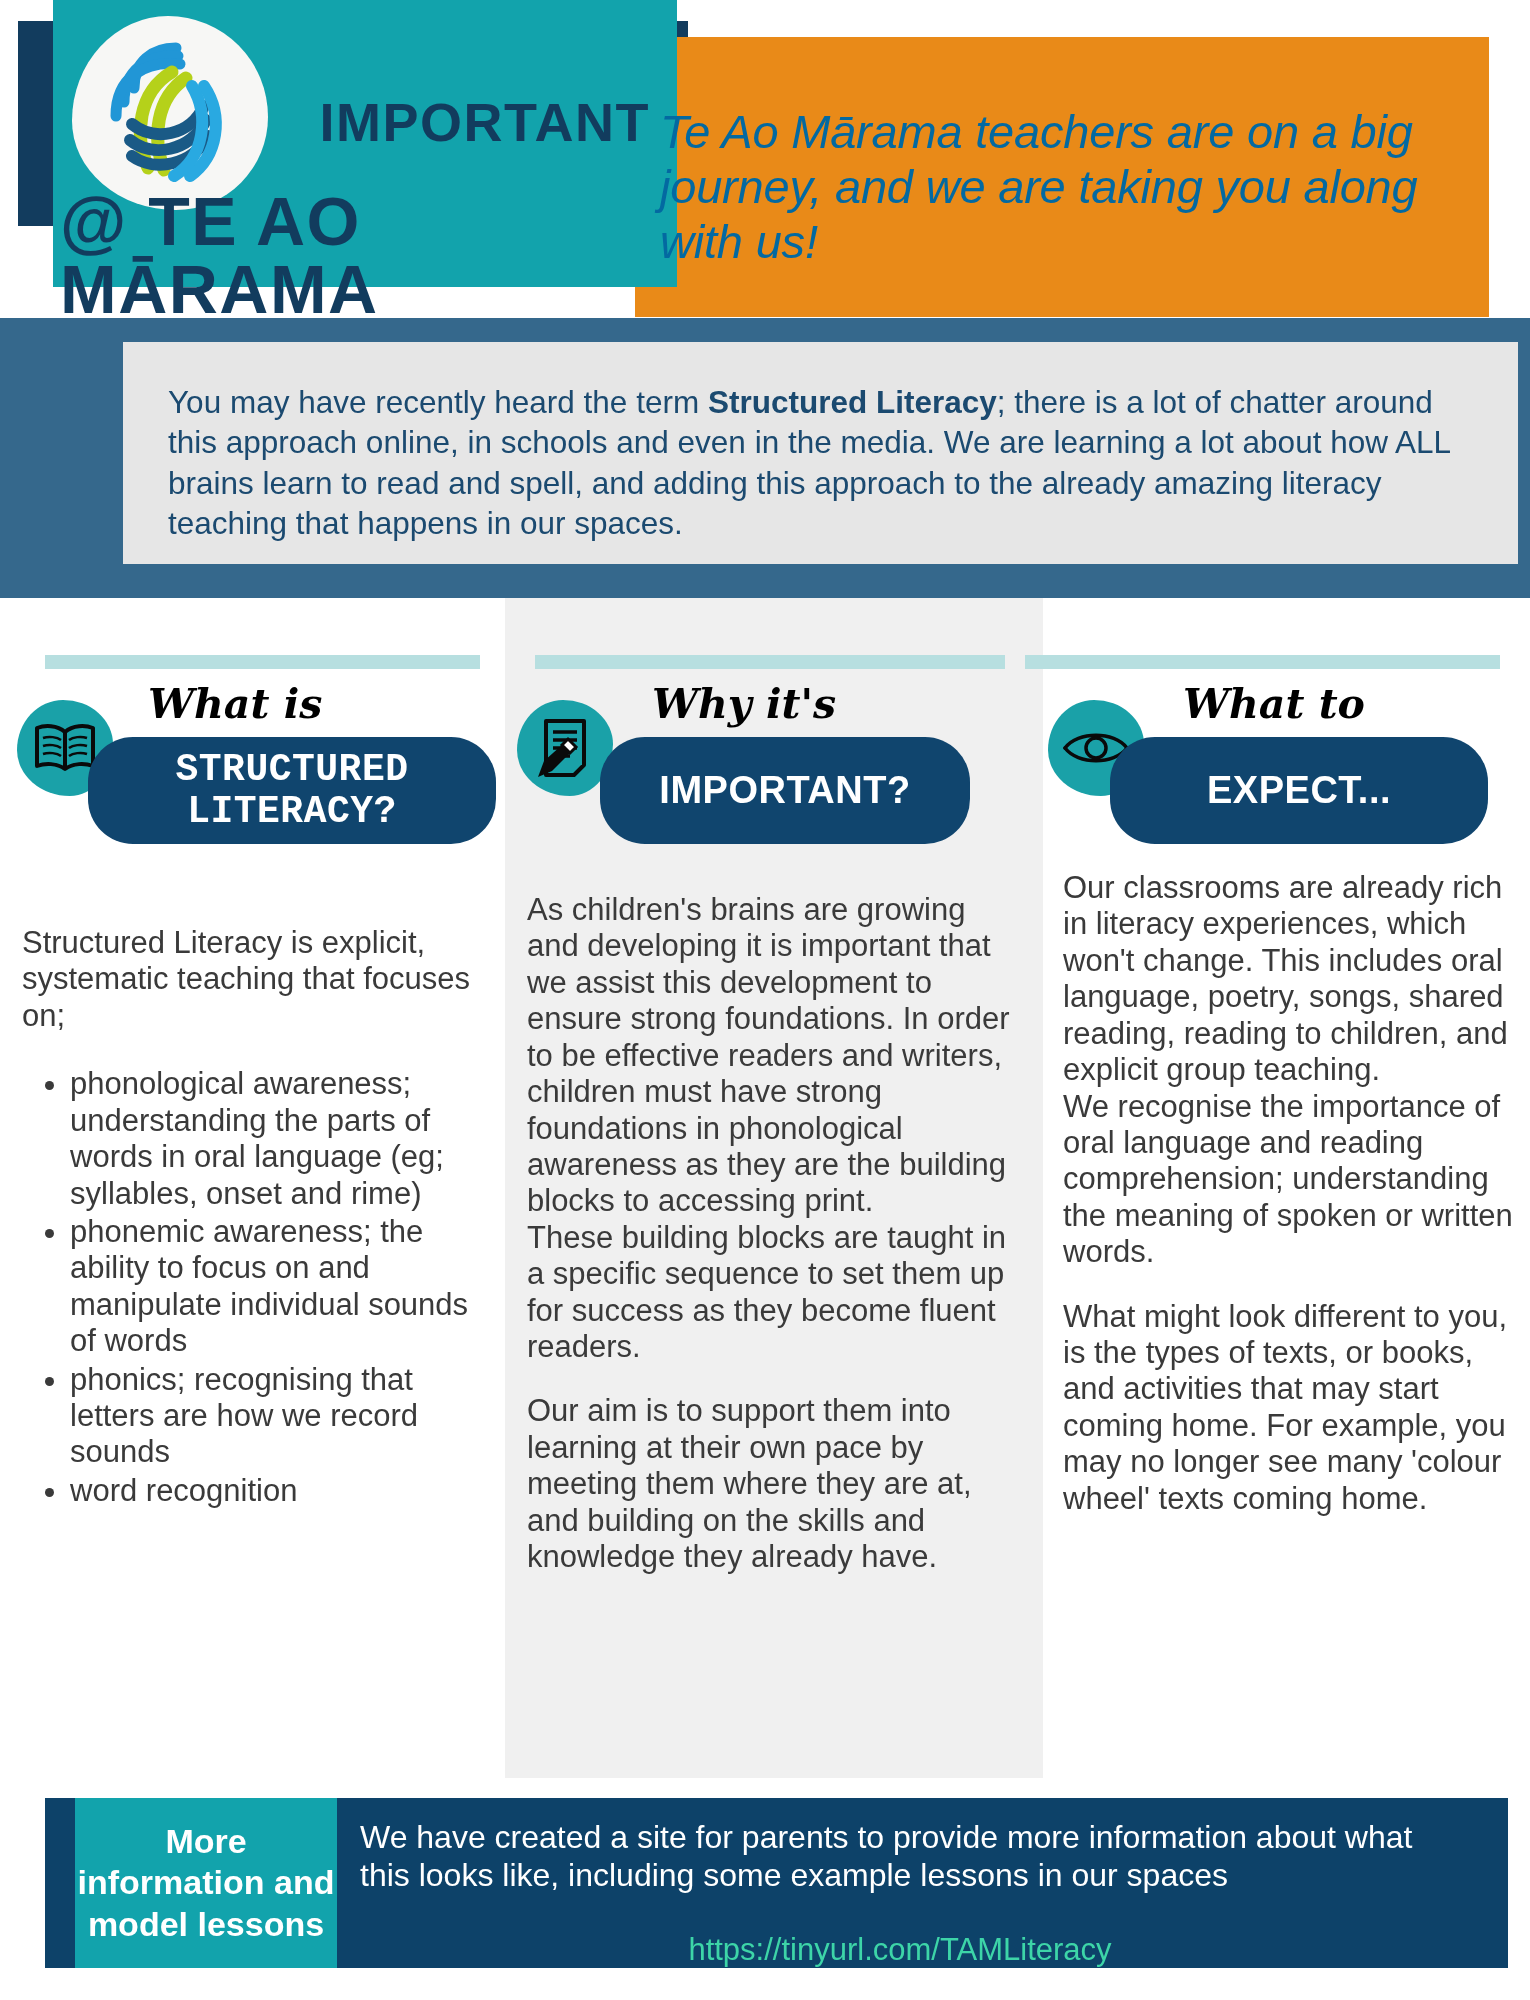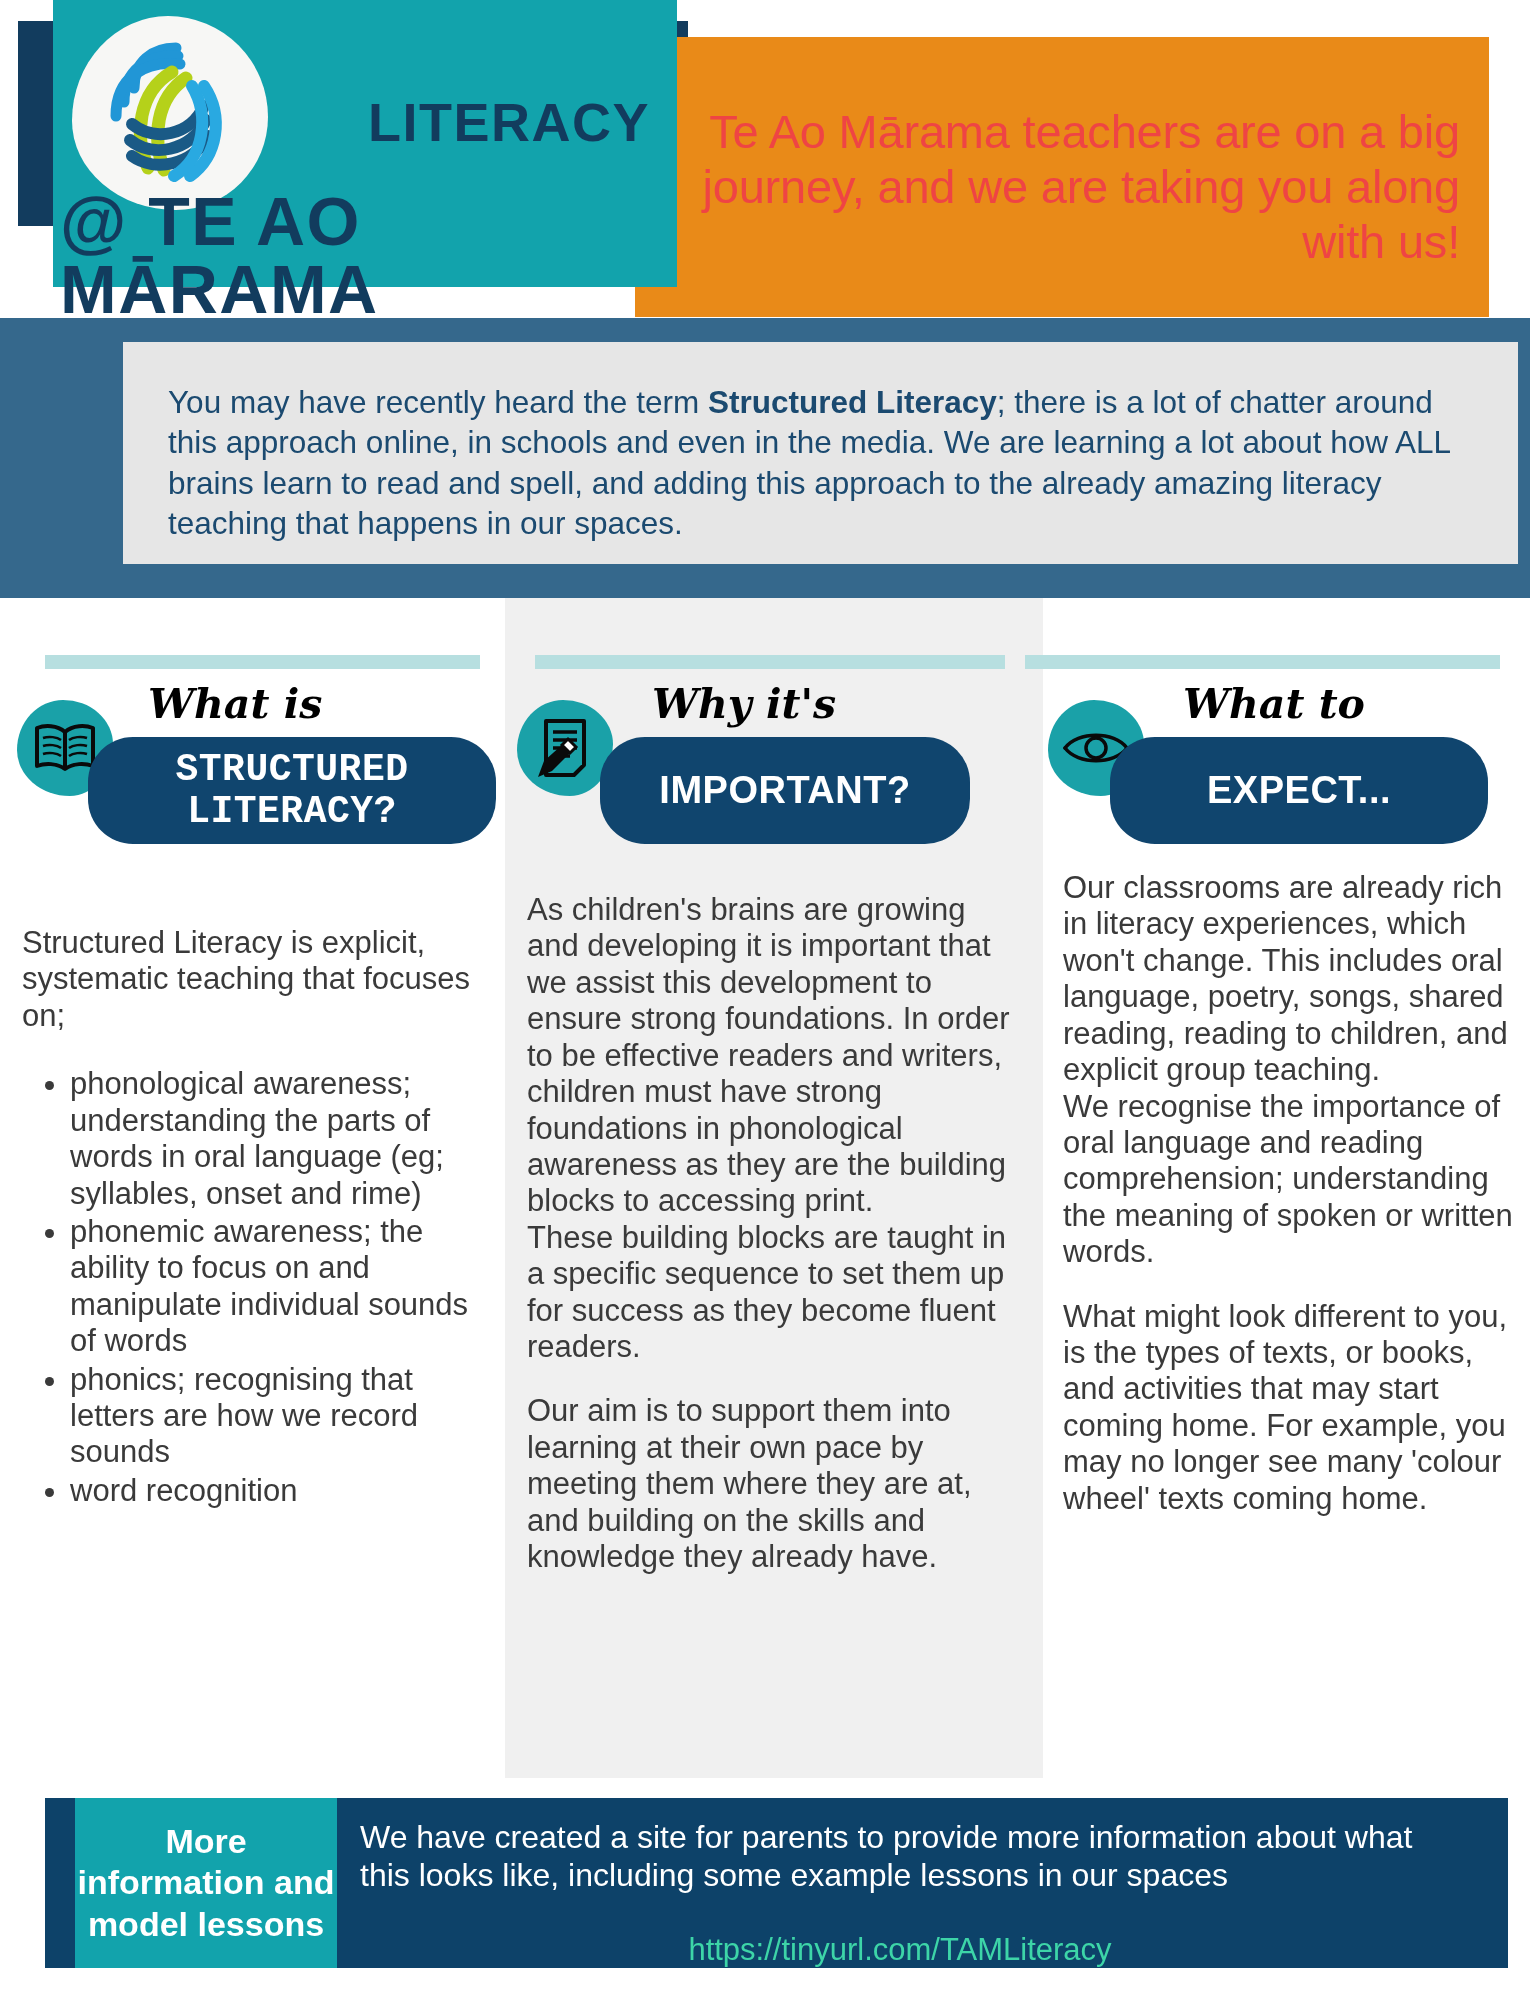--- a/index.html
+++ b/index.html
@@ -16,23 +16,24 @@
     overflow:hidden;
   }
 
   
   .header{position:absolute;left:0;top:0;width:1530px;height:318px;}
   .hdr-navy-left{position:absolute;left:18px;top:21px;width:670px;height:205px;background:#123c5e;}
   .hdr-teal{position:absolute;left:53px;top:0px;width:624px;height:287px;background:#12a3ac;}
   .hdr-orange{position:absolute;left:635px;top:37px;width:854px;height:280px;background:#e98a18;}
   .hdr-orange-text{
     position:absolute;left:660px;top:105px;width:800px;
-    color:#ef4444;font-size:47px;line-height:1.17;text-align:right;
+    color:#0369a1;font-size:47px;line-height:1.17;text-align:left;
     font-family:"Liberation Sans", sans-serif;font-weight:300;
     letter-spacing:-0.2px;
+    font-style:italic;
   }
   .logo-wrap{position:absolute;left:72px;top:16px;width:196px;height:194px;}
   .logo-egg{
     position:absolute;left:0;top:0;width:196px;height:194px;
     background:#f7f7f5;border-radius:49% 51% 47% 53% / 54% 52% 48% 46%;
   }
   .hdr-title{
     position:absolute;left:60px;top:95px;width:620px;
     color:#123c5e;font-weight:bold;
     font-family:"Liberation Sans", sans-serif;
@@ -141,21 +142,21 @@
           <path d="M60 140 C82 156 120 150 136 120" stroke="#1a5a86" stroke-width="12"></path>
           <path d="M58 124 C80 142 118 136 134 104" stroke="#1a5a86" stroke-width="12"></path>
           <path d="M60 108 C82 126 118 120 132 90" stroke="#1a5a86" stroke-width="12"></path>
           <path d="M118 160 C146 140 152 100 132 70" stroke="#29a9e1" stroke-width="12"></path>
           <path d="M102 160 C132 142 138 100 120 70" stroke="#29a9e1" stroke-width="12"></path>
         </g>
       </svg>
     </div>
 
     <div class="hdr-title">
-      <span class="l1">LITERACY</span>
+      <span class="l1">IMPORTANT</span>
       <span class="l2">@ TE AO MĀRAMA</span>
     </div>
 
     <div class="hdr-orange-text">Te Ao Mārama teachers are on a big journey, and we are taking you along with us!</div>
   </div>
 
   <div class="intro-band"></div>
   <div class="intro-box"></div>
   <div class="intro-text">
     <span>You may have recently heard the term </span><b>Structured Literacy</b><span>; there is a lot of chatter around this approach online, in schools and even in the media. We are learning a lot about how ALL brains learn to read and spell, and adding this approach to the already amazing literacy teaching that happens in our spaces.</span>

